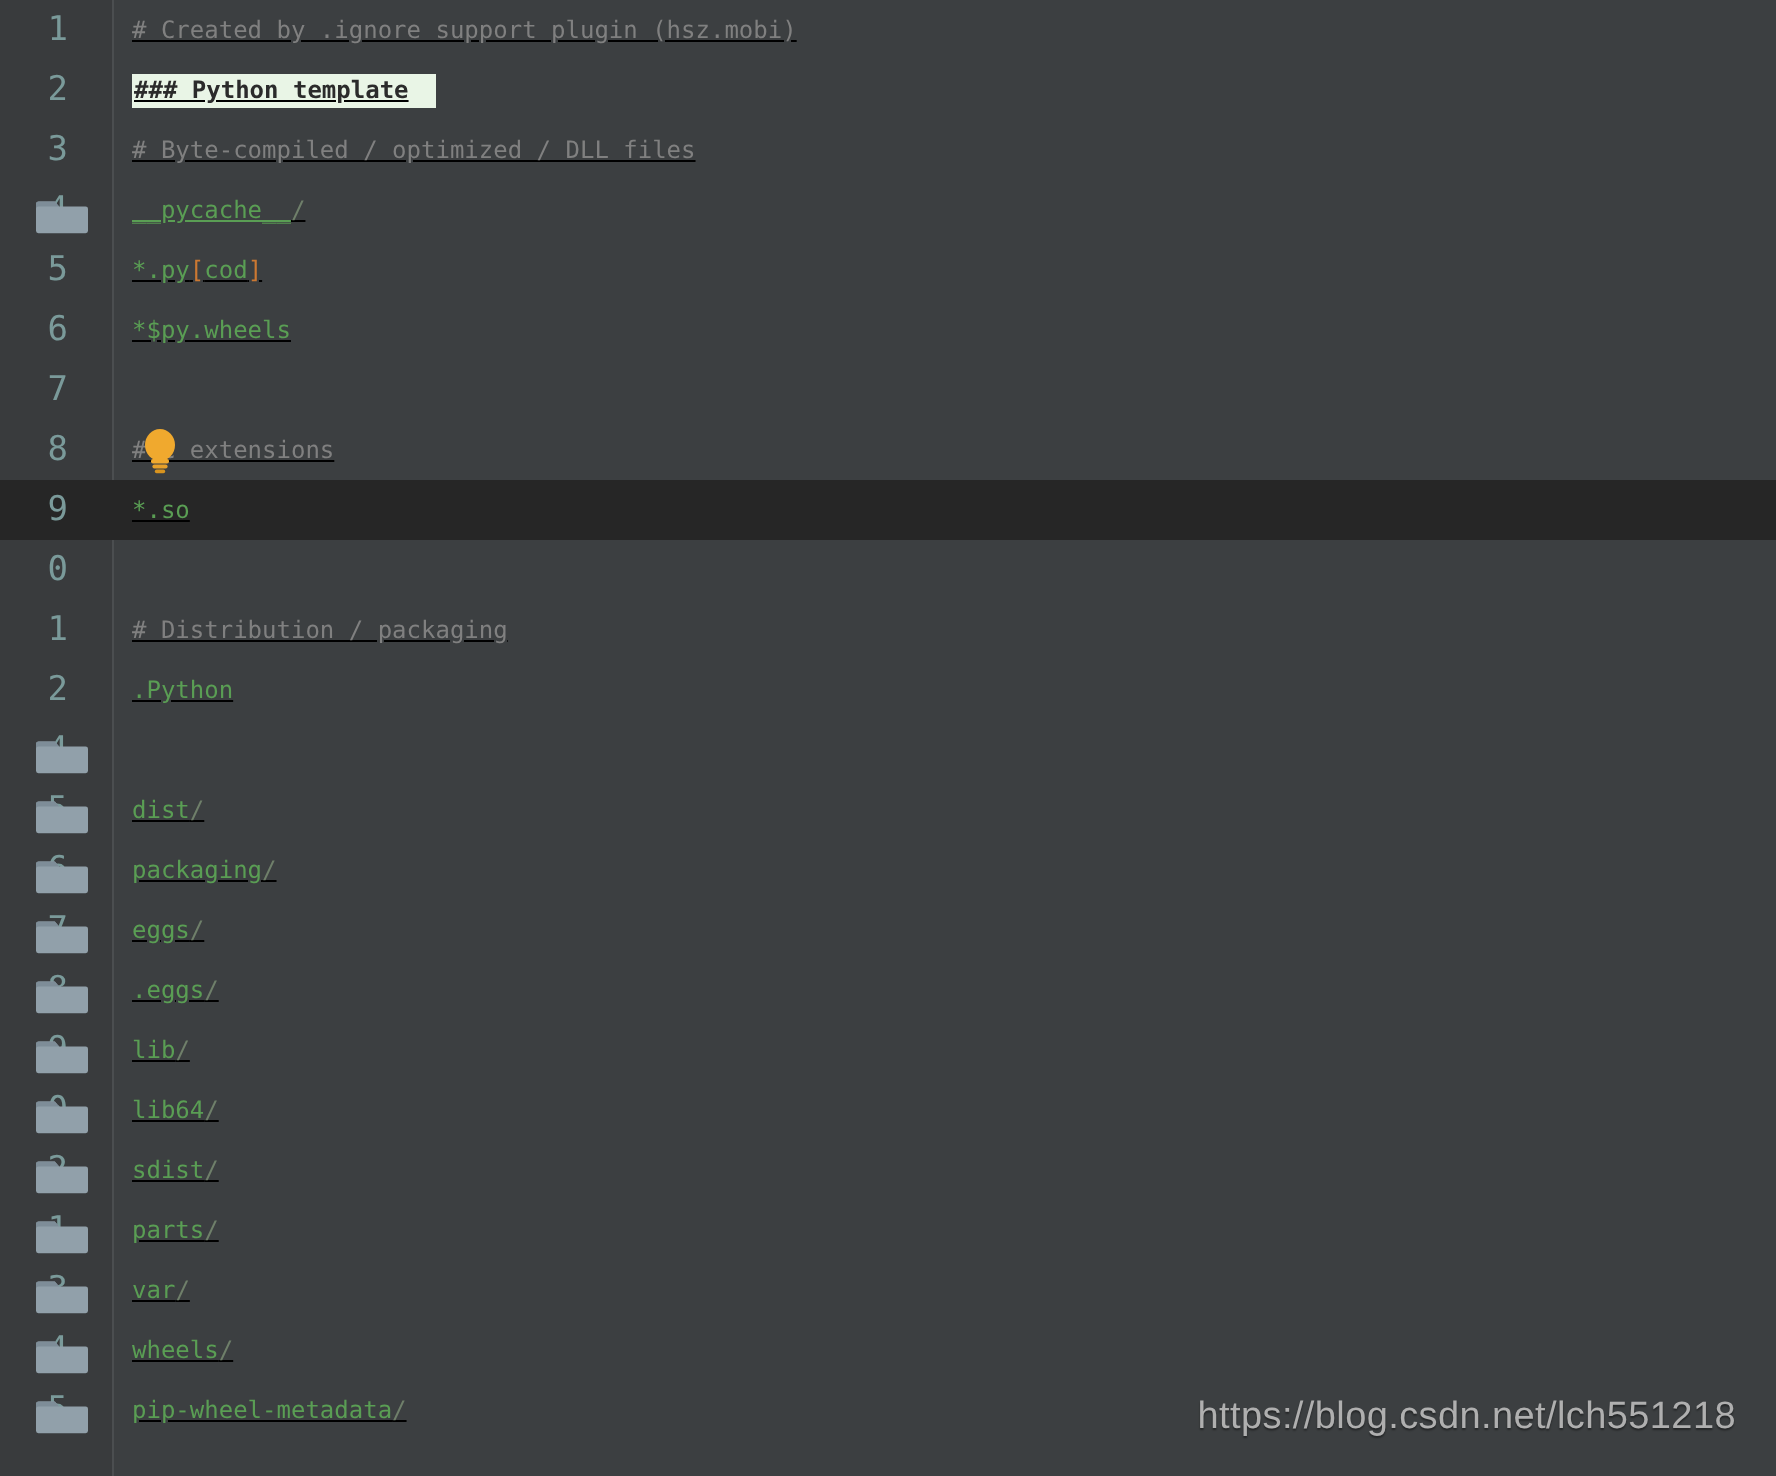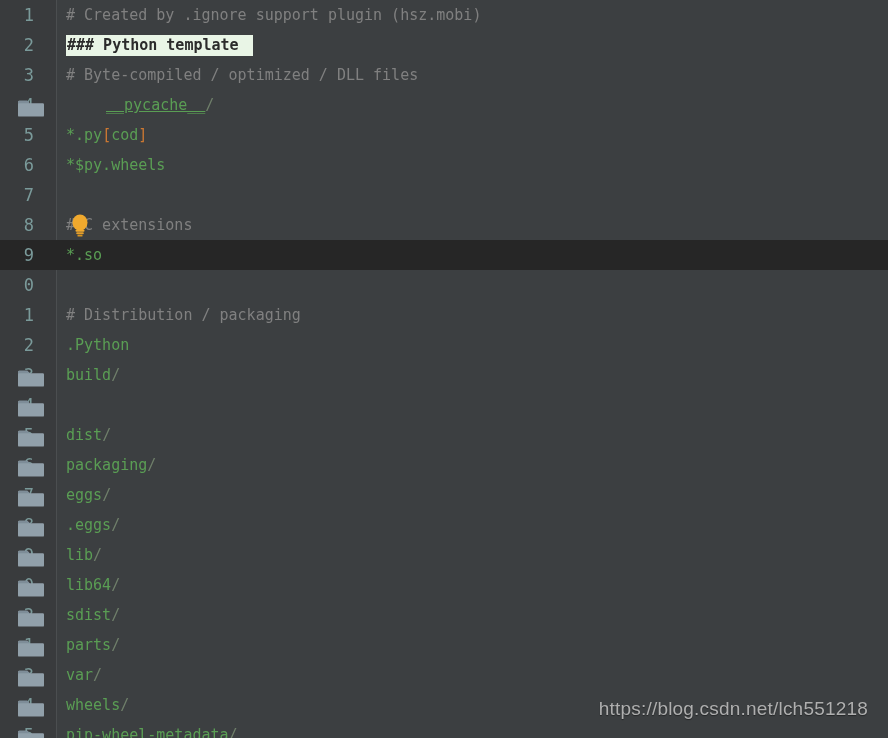--- a/index.html
+++ b/index.html
@@ -32,35 +32,36 @@
     color:#7a9a9a;
     font-size:17px;line-height:30px;
     font-family:"DejaVu Sans Mono","Liberation Mono",monospace;
     z-index:3;
   }
   .foldericon{
     position:absolute;left:18px;top:7px;width:28px;height:17px;z-index:3;
   }
   .code{
     position:absolute;left:66px;top:0;height:30px;line-height:30px;
-    font-size:15px;
+    font-size:12px;
     font-family:"DejaVu Sans Mono","Liberation Mono",monospace;
     z-index:2;
+    text-decoration:underline;
   }
   
   .cmt{color:#808080;}
   .pat{color:#5a9e54;}
   .slash{color:#6f7f6a;}
   .brk{color:#cc7832;}
   .hl{
     background:#e9f5e6;color:#2b2b2b;
     padding:1px 14px 2px 1px;
     font-weight:bold;
   }
-  .underline{text-decoration:underline;text-decoration-color:#5a9e54;margin-left:40px;}
+  .underline{text-decoration:underline;text-decoration-color:#5a9e54;}
   
   #bulb{
     position:absolute;left:69px;top:213px;width:22px;height:24px;z-index:5;
   }
   
   #watermark{
     position:absolute;right:20px;bottom:18px;
     color:#b9b9b9;opacity:.92;
     font-family:"Liberation Sans",sans-serif;
     font-size:19px;letter-spacing:.2px;
@@ -88,24 +89,20 @@
             <path d="M0 2.2 A1.4 1.4 0 0 1 1.4 0.8 H9.4 L11.6 3.2 H1.3 A1.3 1.3 0 0 0 0 4.5 Z" fill="#7e8d98"></path>
           </svg></span><span class="code"><span class="pat underline">__pycache__</span><span class="slash">/</span></span></div>
       <div class="row"><span class="lnum">5</span><span class="code"><span class="pat">*.py</span><span class="brk">[</span><span class="pat">cod</span><span class="brk">]</span></span></div>
       <div class="row"><span class="lnum">6</span><span class="code"><span class="pat">*$py.wheels</span></span></div>
       <div class="row"><span class="lnum">7</span><span class="code"></span></div>
       <div class="row"><span class="lnum">8</span><span class="code"><span class="cmt"># C extensions</span></span></div>
       <div class="row current"><span class="lnum">9</span><span class="code"><span class="pat">*.so</span></span></div>
       <div class="row"><span class="lnum">0</span><span class="code"></span></div>
       <div class="row"><span class="lnum">1</span><span class="code"><span class="cmt"># Distribution / packaging</span></span></div>
       <div class="row"><span class="lnum">2</span><span class="code"><span class="pat">.Python</span></span></div>
-      <div class="row"><span class="lnum">3</span><span class="foldericon"><svg width="28" height="17" viewBox="0 0 28 17">
-            <path d="M0 2.2 A1.4 1.4 0 0 1 1.4 0.8 H9.4 L11.6 3.2 H24.8 A1.2 1.2 0 0 1 26 4.4 V15.4 A1.2 1.2 0 0 1 24.8 16.6 H1.2 A1.2 1.2 0 0 1 0 15.4 Z" fill="#91a0aa"></path>
-            <path d="M0 2.2 A1.4 1.4 0 0 1 1.4 0.8 H9.4 L11.6 3.2 H1.3 A1.3 1.3 0 0 0 0 4.5 Z" fill="#7e8d98"></path>
-          </svg></span><span class="code"><span class="pat">build</span><span class="slash">/</span></span></div>
       <div class="row"><span class="lnum">4</span><span class="foldericon"><svg width="28" height="17" viewBox="0 0 28 17">
             <path d="M0 2.2 A1.4 1.4 0 0 1 1.4 0.8 H9.4 L11.6 3.2 H24.8 A1.2 1.2 0 0 1 26 4.4 V15.4 A1.2 1.2 0 0 1 24.8 16.6 H1.2 A1.2 1.2 0 0 1 0 15.4 Z" fill="#91a0aa"></path>
             <path d="M0 2.2 A1.4 1.4 0 0 1 1.4 0.8 H9.4 L11.6 3.2 H1.3 A1.3 1.3 0 0 0 0 4.5 Z" fill="#7e8d98"></path>
           </svg></span></div>
       <div class="row"><span class="lnum">5</span><span class="foldericon"><svg width="28" height="17" viewBox="0 0 28 17">
             <path d="M0 2.2 A1.4 1.4 0 0 1 1.4 0.8 H9.4 L11.6 3.2 H24.8 A1.2 1.2 0 0 1 26 4.4 V15.4 A1.2 1.2 0 0 1 24.8 16.6 H1.2 A1.2 1.2 0 0 1 0 15.4 Z" fill="#91a0aa"></path>
             <path d="M0 2.2 A1.4 1.4 0 0 1 1.4 0.8 H9.4 L11.6 3.2 H1.3 A1.3 1.3 0 0 0 0 4.5 Z" fill="#7e8d98"></path>
           </svg></span><span class="code"><span class="pat">dist</span><span class="slash">/</span></span></div>
       <div class="row"><span class="lnum">6</span><span class="foldericon"><svg width="28" height="17" viewBox="0 0 28 17">
             <path d="M0 2.2 A1.4 1.4 0 0 1 1.4 0.8 H9.4 L11.6 3.2 H24.8 A1.2 1.2 0 0 1 26 4.4 V15.4 A1.2 1.2 0 0 1 24.8 16.6 H1.2 A1.2 1.2 0 0 1 0 15.4 Z" fill="#91a0aa"></path>

